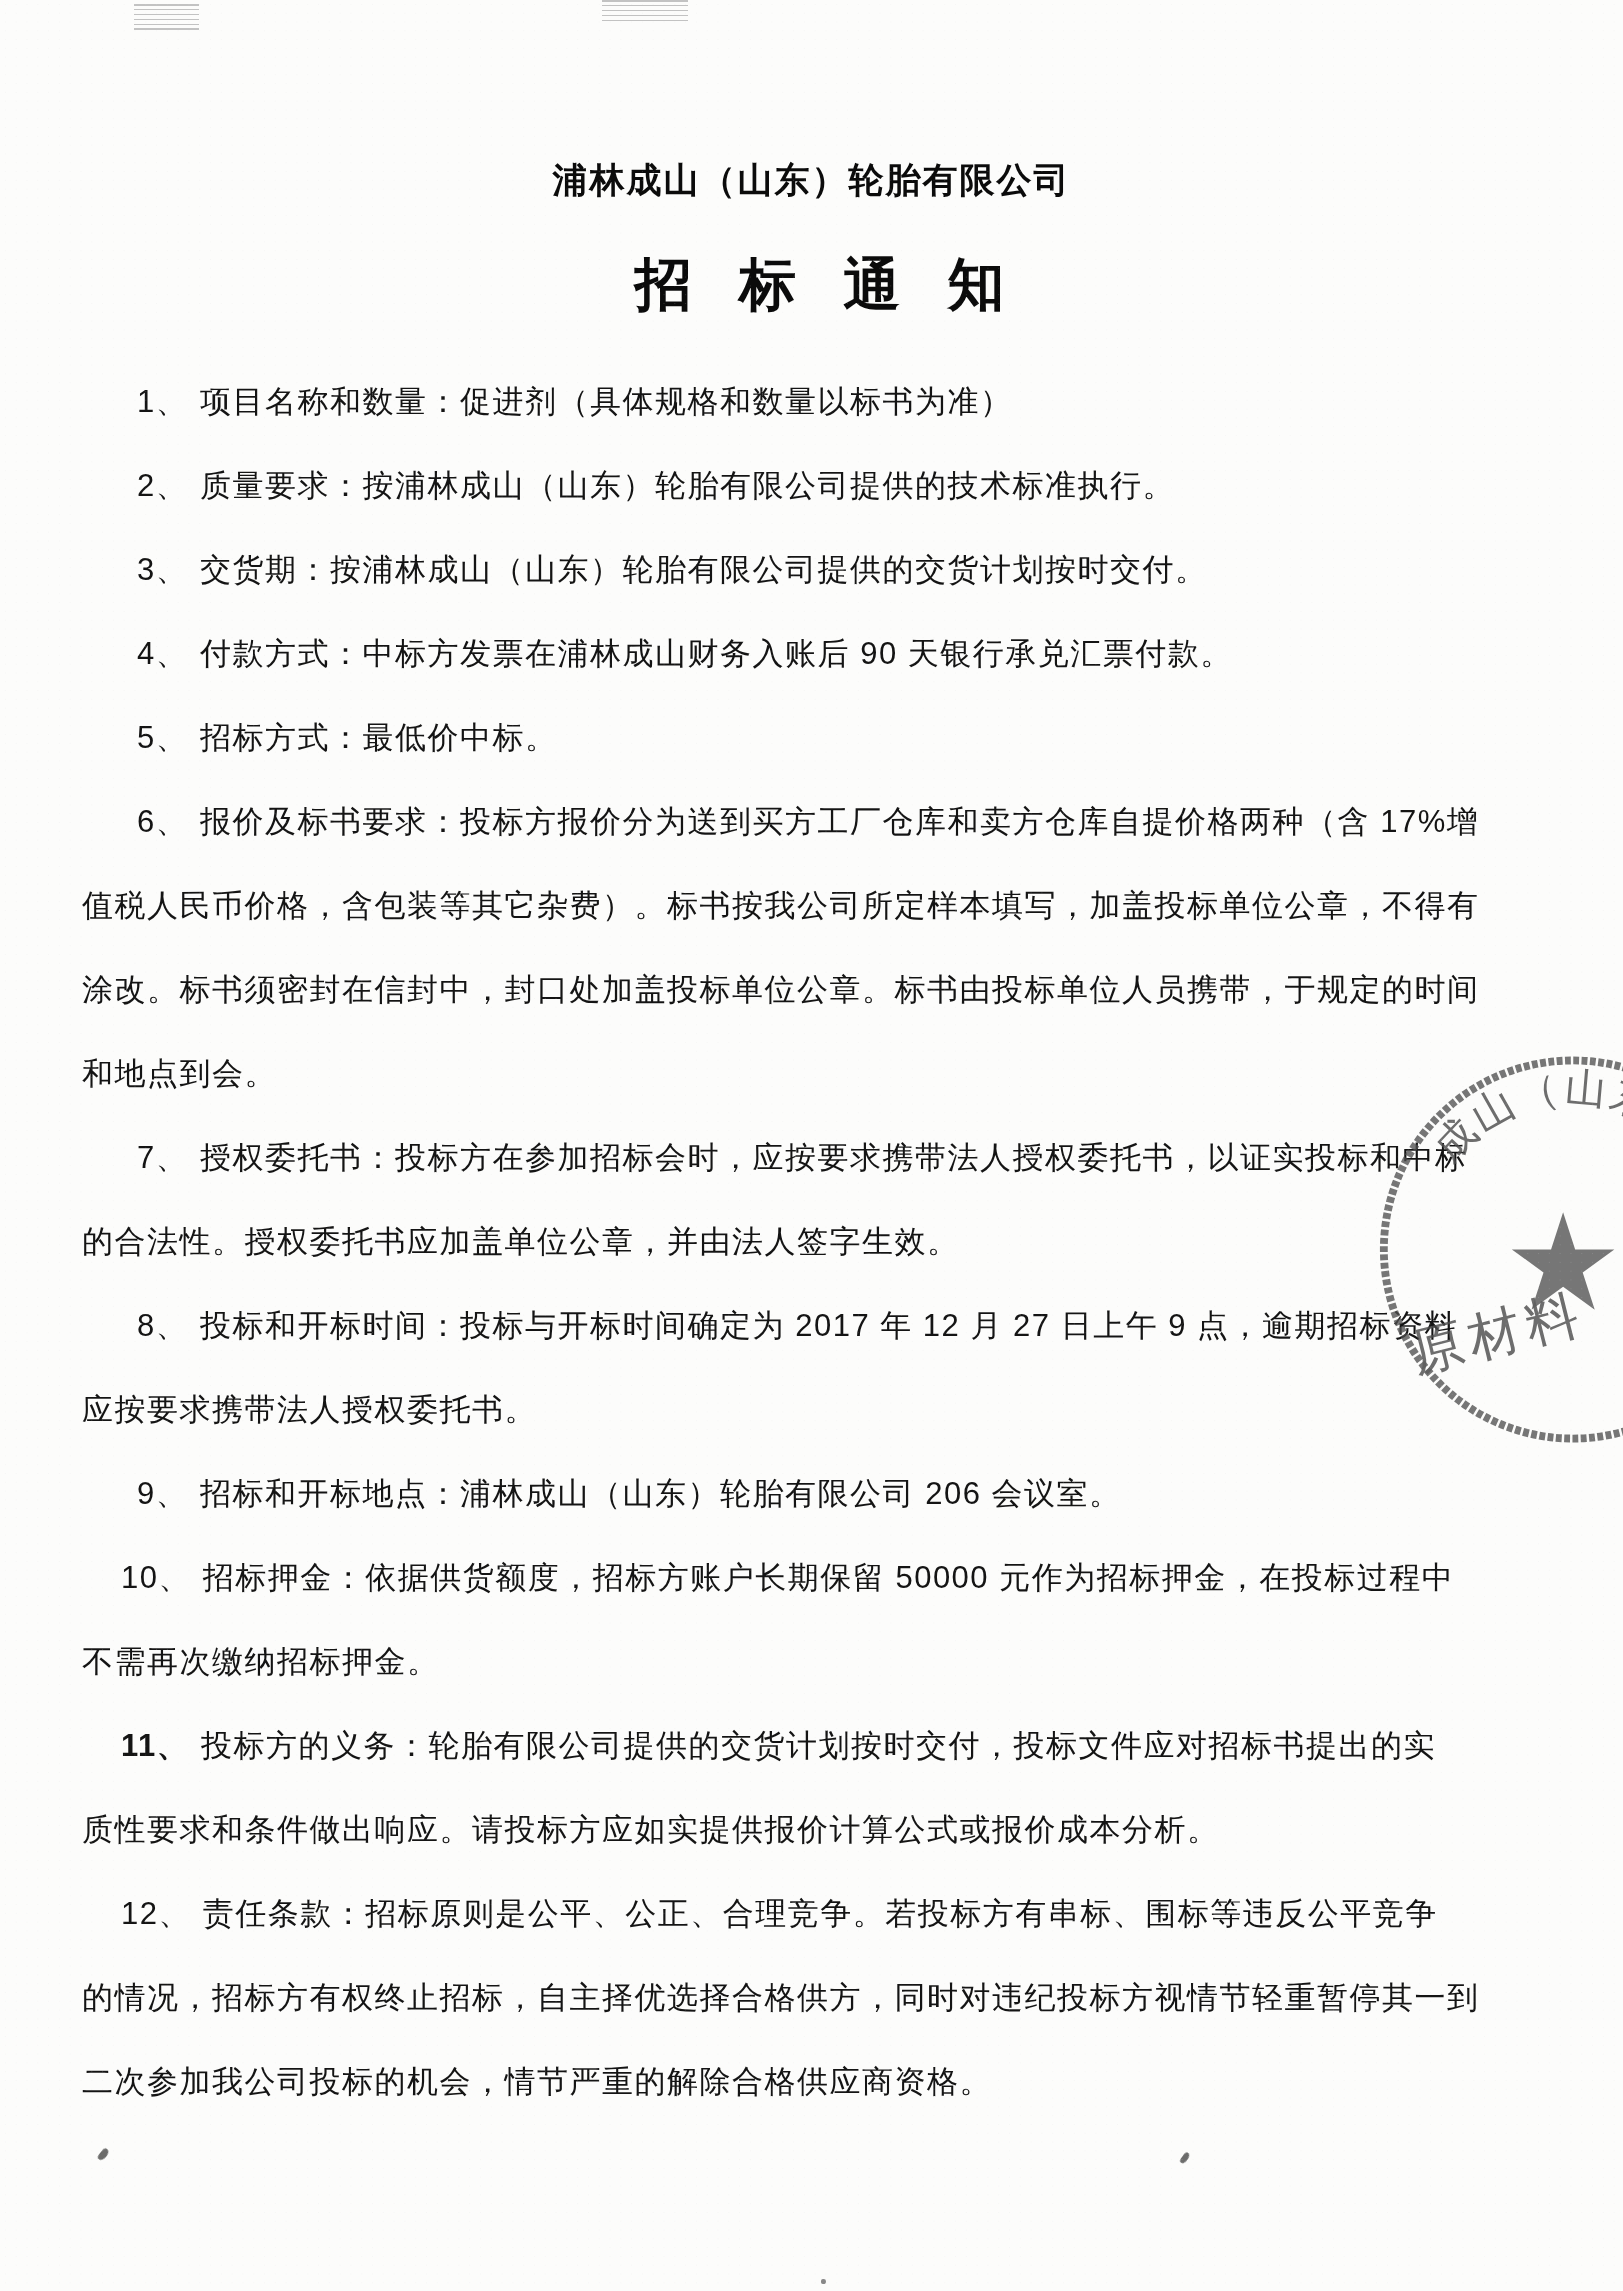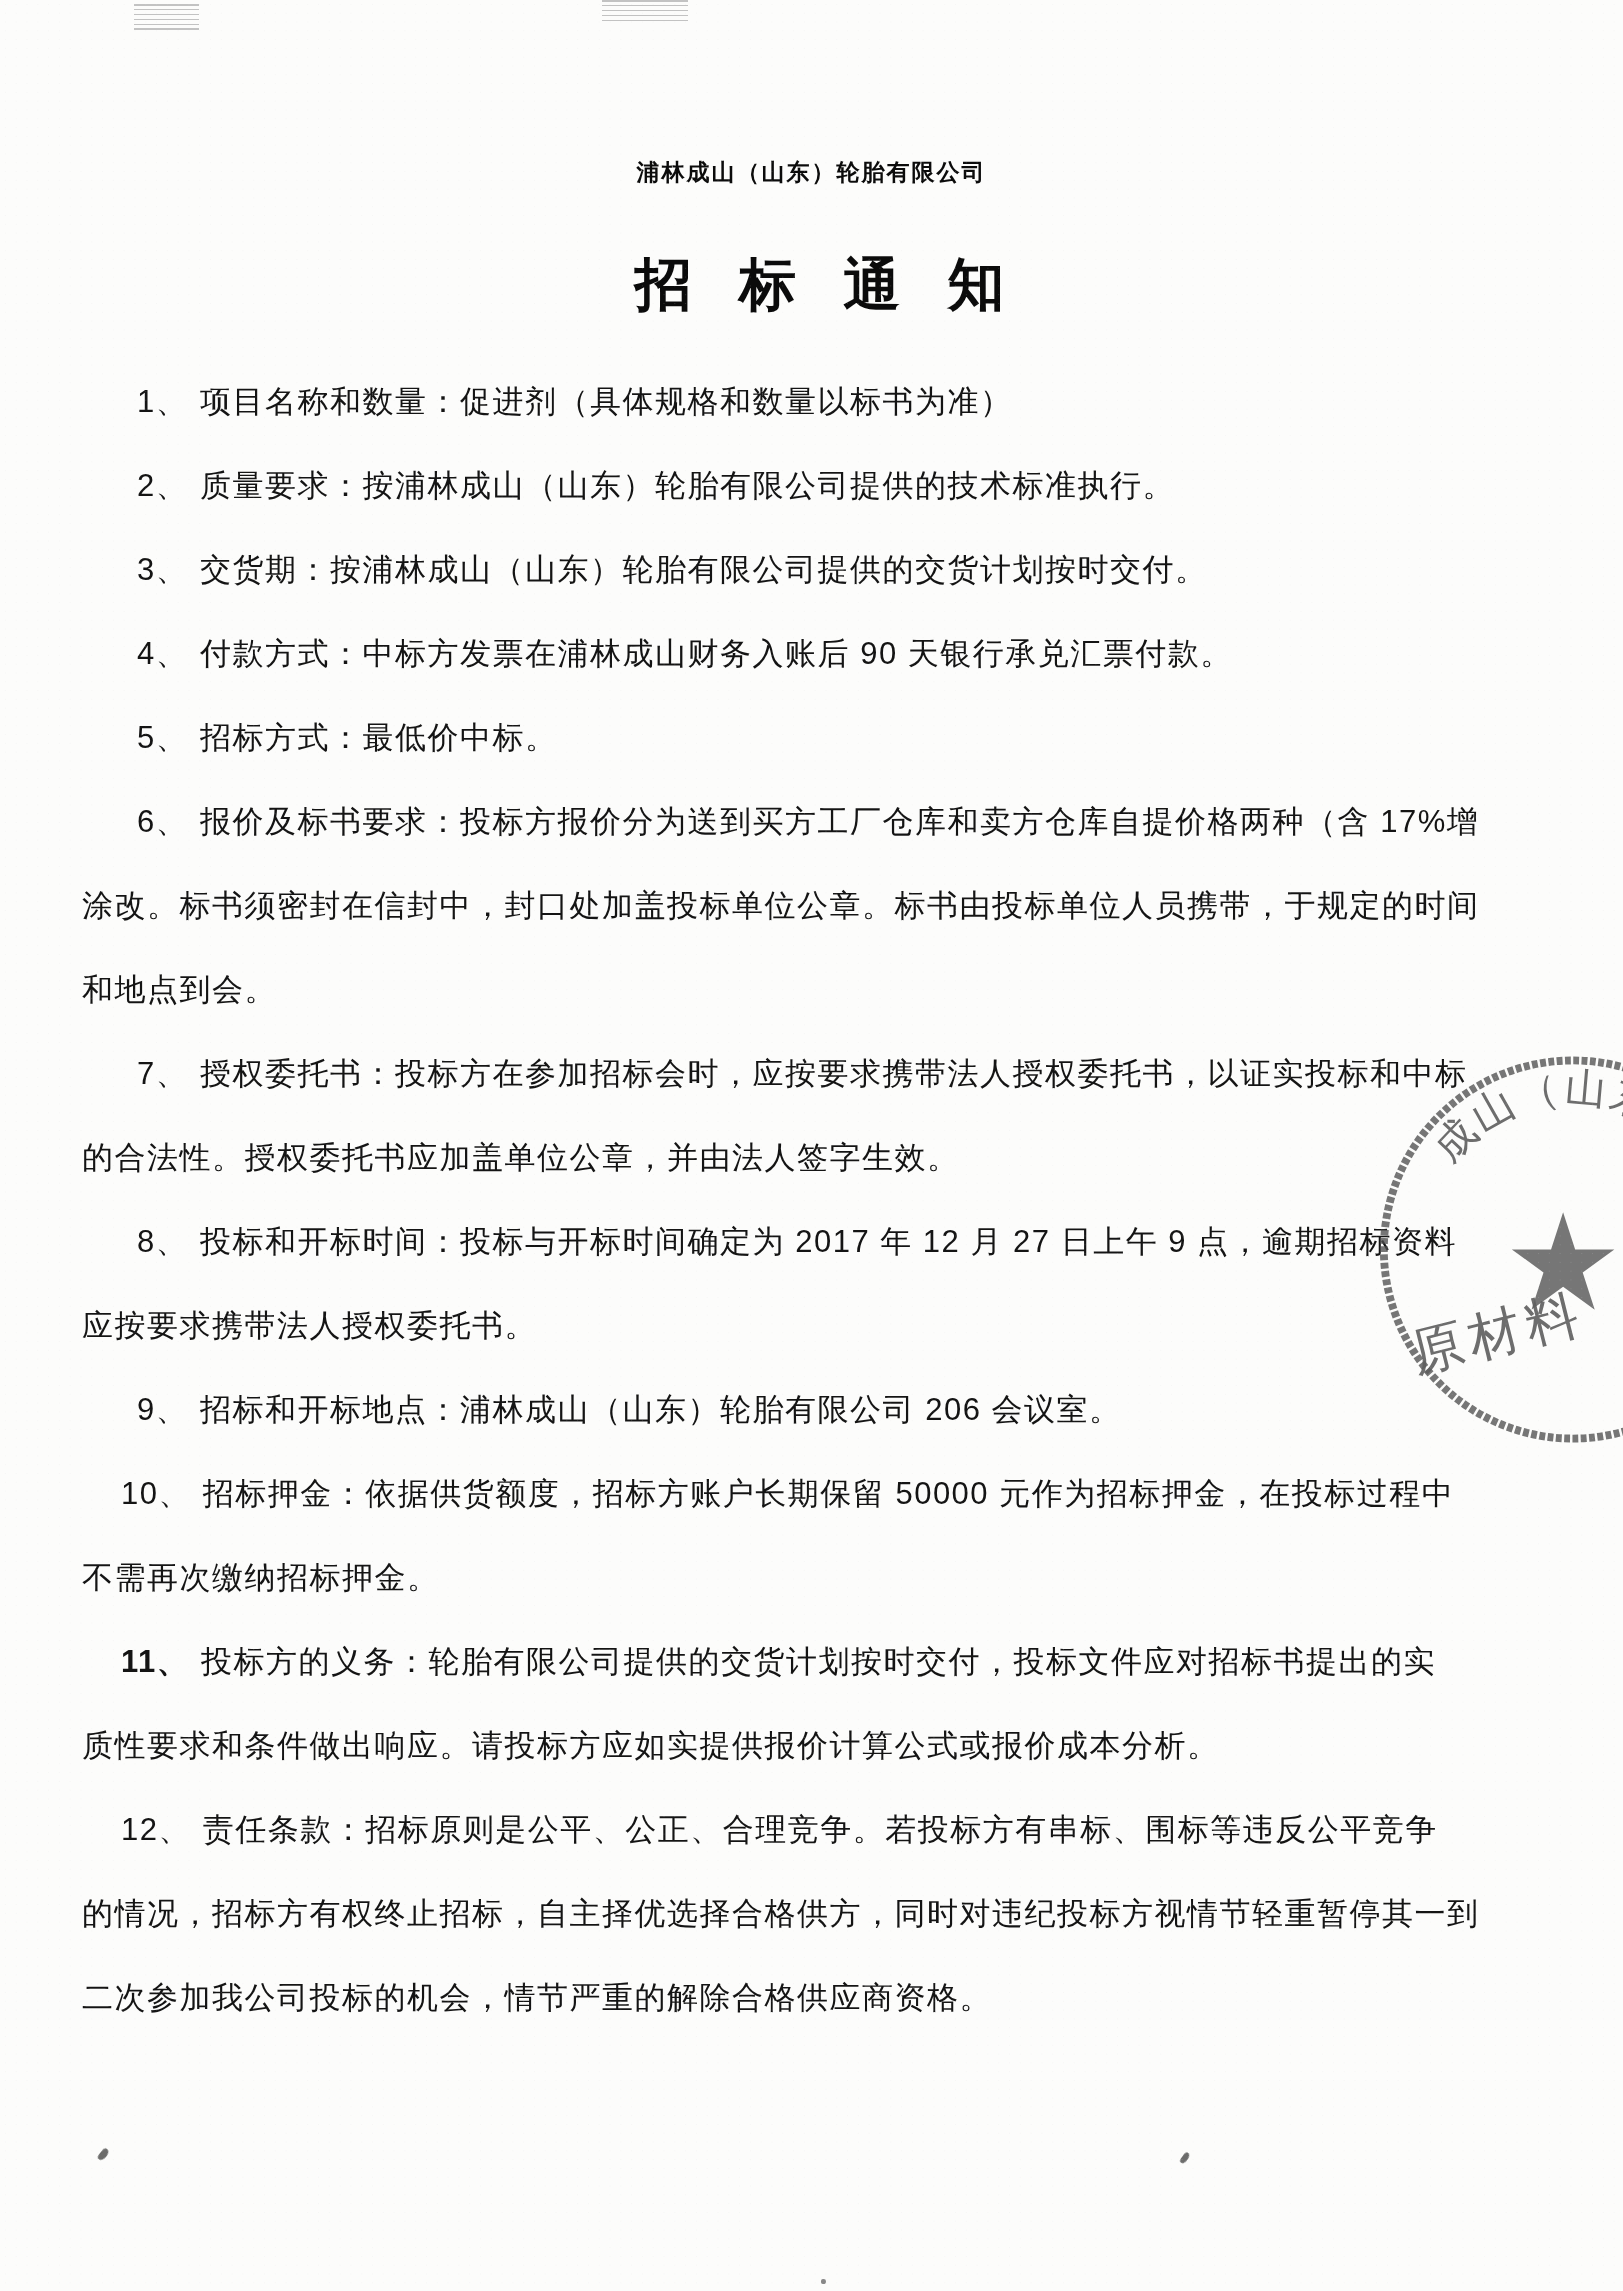--- a/index.html
+++ b/index.html
@@ -13,21 +13,21 @@
     color:#161616;
   }
   
   #page::after{
     content:"";position:absolute;inset:0;pointer-events:none;
     background-image:radial-gradient(#d9d9d9 0.5px, transparent 0.6px);
     background-size:10.8px 8.8px;opacity:.18;
   }
   .company-title{
     position:absolute;top:157px;left:0;width:100%;
-    text-align:center;font-size:23px;font-weight:bold;
+    text-align:center;font-size:35px;font-weight:bold;
     letter-spacing:2px;color:#0b0b0b;
   }
   .doc-title{
     position:absolute;top:247px;left:16px;width:100%;
     text-align:center;font-size:57px;font-weight:bold;
     letter-spacing:15.7px;color:#0b0b0b;
   }
   #doc-body{
     position:absolute;top:360px;left:82px;right:59px;
   }
@@ -86,20 +86,21 @@
         <div class="line ind-wide"><span class="prefix">3、</span><span>交货期：按浦林成山（山东）轮胎有限公司提供的交货计划按时交付。</span></div>
       </div>
       <div class="para">
         <div class="line ind-wide"><span class="prefix">4、</span><span>付款方式：中标方发票在浦林成山财务入账后 90 天银行承兑汇票付款。</span></div>
       </div>
       <div class="para">
         <div class="line ind-wide"><span class="prefix">5、</span><span>招标方式：最低价中标。</span></div>
       </div>
       <div class="para">
         <div class="line ind-wide"><span class="prefix">6、</span><span>报价及标书要求：投标方报价分为送到买方工厂仓库和卖方仓库自提价格两种（含 17%增</span></div>
+        <div class="line">值税人民币价格，含包装等其它杂费）。标书按我公司所定样本填写，加盖投标单位公章，不得有</div>
         <div class="line">涂改。标书须密封在信封中，封口处加盖投标单位公章。标书由投标单位人员携带，于规定的时间</div>
         <div class="line">和地点到会。</div>
       </div>
       <div class="para">
         <div class="line ind-wide"><span class="prefix">7、</span><span>授权委托书：投标方在参加招标会时，应按要求携带法人授权委托书，以证实投标和中标</span></div>
         <div class="line">的合法性。授权委托书应加盖单位公章，并由法人签字生效。</div>
       </div>
       <div class="para">
         <div class="line ind-wide"><span class="prefix">8、</span><span>投标和开标时间：投标与开标时间确定为 2017 年 12 月 27 日上午 9 点，逾期招标资料</span></div>
         <div class="line">应按要求携带法人授权委托书。</div>

